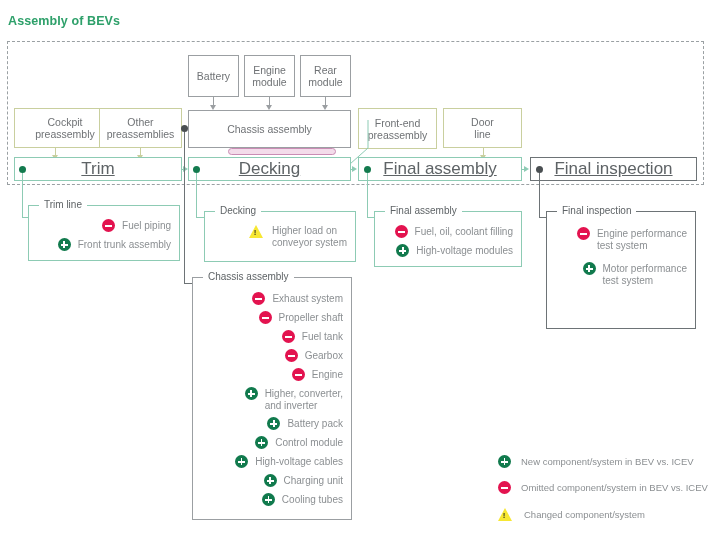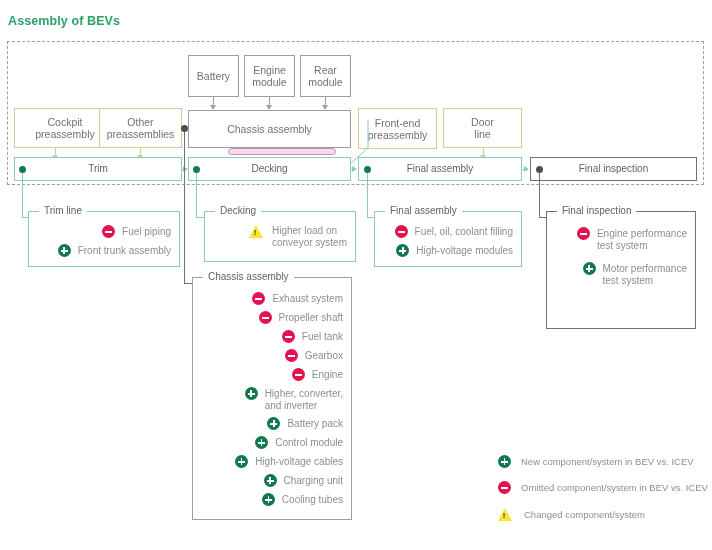--- a/index.html
+++ b/index.html
@@ -14,21 +14,21 @@
   
   #process-frame{left:7px;top:41px;width:697px;height:144px;border:1px dashed #9aa0a3;box-sizing:border-box;}
 
   
   .box{box-sizing:border-box;display:flex;align-items:center;justify-content:center;text-align:center;
        font-size:10.5px;line-height:12px;color:#6f7275;background:#fff;}
   .box-gray{border:1px solid #9b9fa2;}
   .box-olive{border:1px solid #c9cf9e;}
   .box-green{border:1px solid #8dcbb4;}
   .box-darkgray{border:1px solid #6d7376;}
-  .bar{font-size:10px;color:#5e6366;}
+  .bar{font-size:17px;color:#5e6366;text-decoration:underline;}
 
   
   .v{position:absolute;width:1px;}
   .h{position:absolute;height:1px;}
   .vg{background:#8dcbb4;}
   .hg{background:#8dcbb4;}
   .vk{background:#6d7376;}
   .hk{background:#6d7376;}
   .vo{background:#c9cf9e;}
   .dot{position:absolute;width:7px;height:7px;border-radius:50%;}
@@ -166,21 +166,21 @@
 <div class="h hk" style="left:184px;top:283px;width:8px;background:#6d7376;"></div>
 
 <div class="dot dot-green" style="left:364px;top:166px;"></div>
 <div class="v vg" style="left:367px;top:173px;height:45px;"></div>
 <div class="h hg" style="left:367px;top:217px;width:7px;"></div>
 
 <div class="dot dot-dark" style="left:536px;top:166px;"></div>
 <div class="v vk" style="left:539px;top:173px;height:45px;background:#6d7376;"></div>
 <div class="h hk" style="left:539px;top:217px;width:7px;background:#6d7376;"></div>
 
-<div class="callout green" style="left:28px;top:211px;width:152px;height:56px;">
+<div class="callout green" style="left:28px;top:205px;width:152px;height:56px;">
   <div class="callout-title">Trim line</div>
   <div class="c-list">
     <div class="c-item">
       <span class="badge minus"></span>
       <span class="c-label">Fuel piping</span>
     </div>
     <div class="c-item">
       <span class="badge plus"></span>
       <span class="c-label">Front trunk assembly</span>
     </div>

